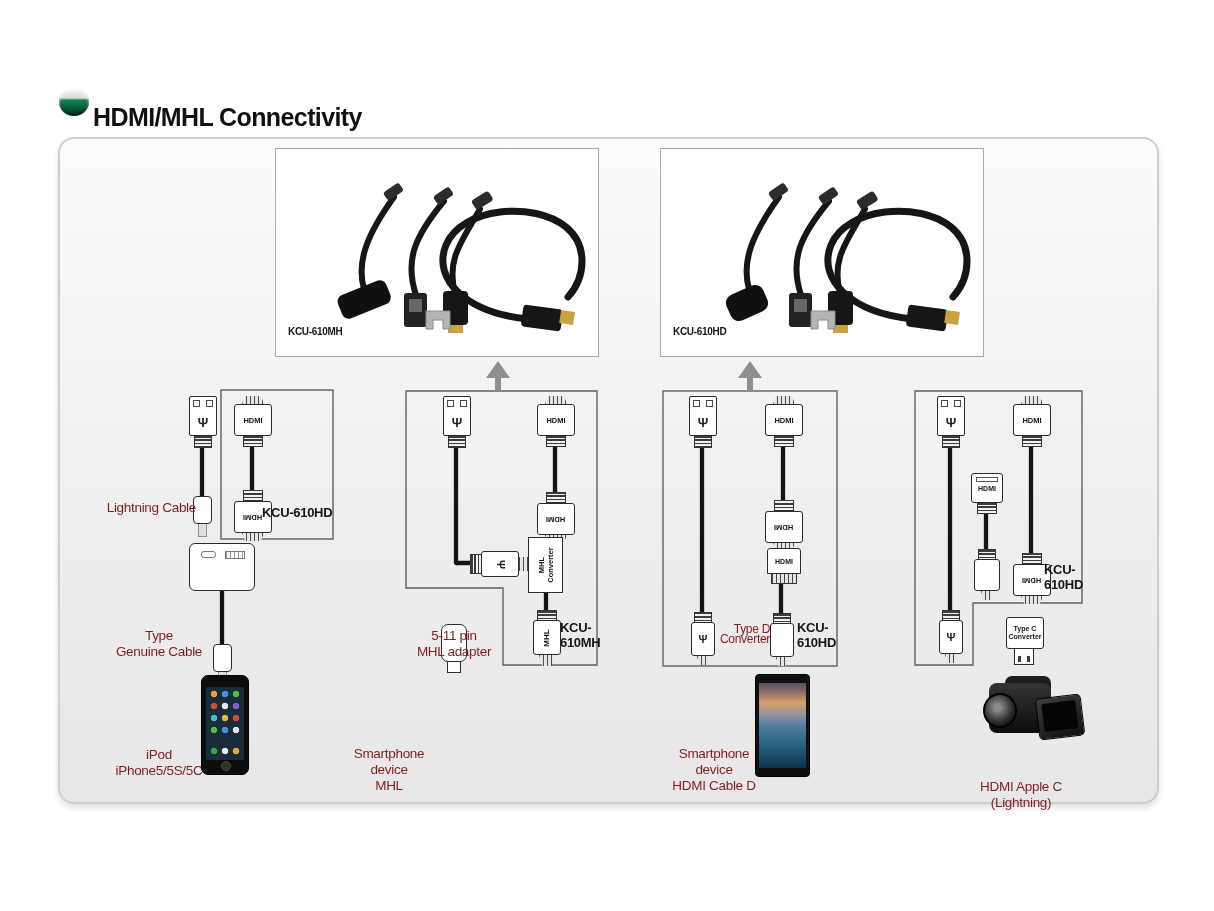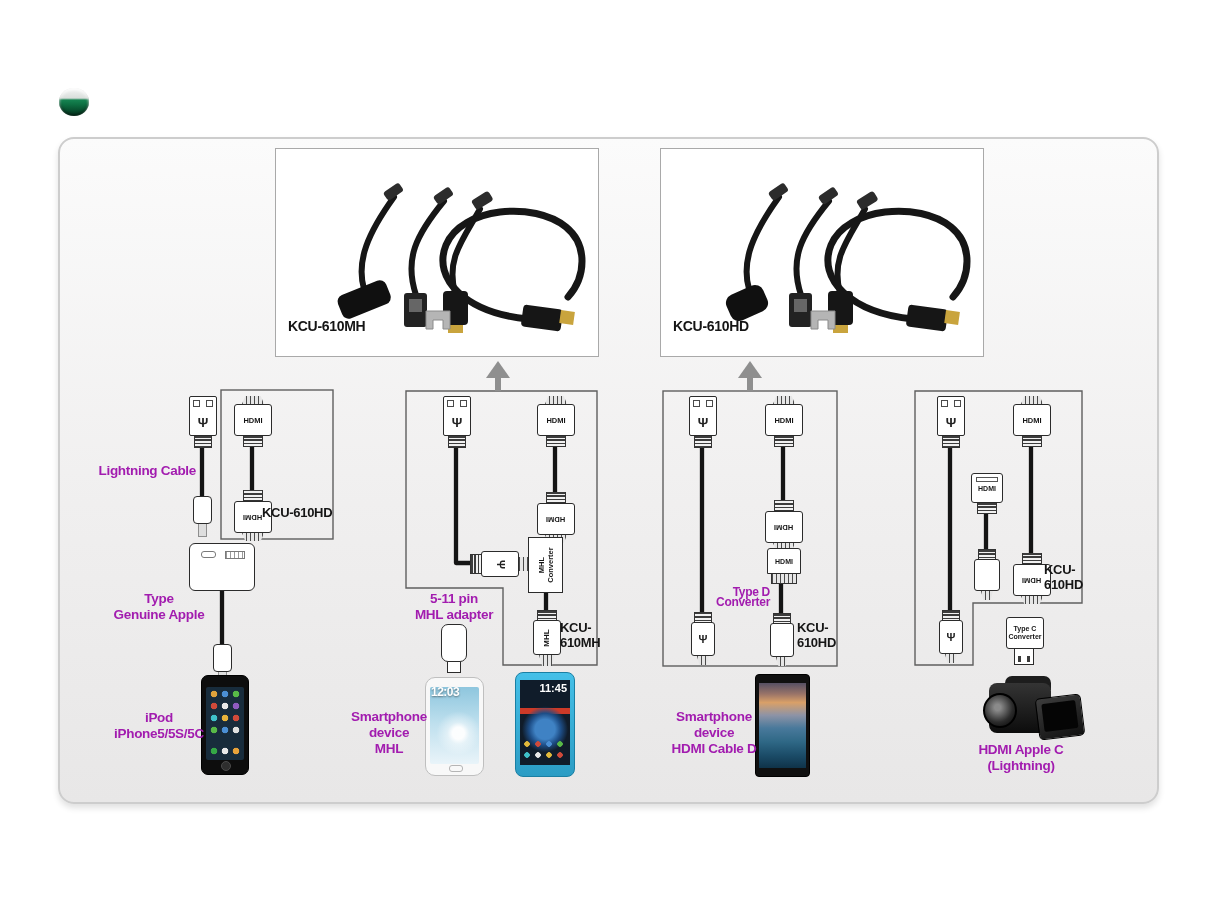--- a/index.html
+++ b/index.html
@@ -15,26 +15,26 @@
 
   
   .panel{position:absolute;left:58px;top:137px;width:1097px;height:663px;border-radius:16px;
     border:2px solid #cdcdcd;background:linear-gradient(180deg,#fbfbfb 0%,#f0efef 55%,#e8e7e7 100%);
     box-shadow:0 4px 6px rgba(0,0,0,.12);}
 
   .overlay{position:absolute;left:0;top:0;width:1214px;height:911px;pointer-events:none;z-index:2;}
 
   
   .pbox{position:absolute;width:322px;height:207px;background:#fff;border:1px solid #a9a9a9;z-index:3;}
-  .pbox-label{position:absolute;left:12px;top:169px;font-size:14px;font-weight:bold;letter-spacing:-0.3px;}
+  .pbox-label{position:absolute;left:12px;top:177px;font-size:10px;font-weight:bold;letter-spacing:-0.3px;}
   .pbox svg{position:absolute;left:0;top:0;}
 
   
-  .lbl{position:absolute;z-index:5;font-weight:bold;font-size:13.5px;line-height:16px;
-       letter-spacing:-0.3px;color:#a21caf;}
+  .lbl{position:absolute;z-index:5;font-weight:normal;font-size:13.5px;line-height:16px;
+       letter-spacing:-0.3px;color:#7f1d1d;margin-top:37px;}
   .lbl span{display:block;}
   .ctr{text-align:center;} .rgt{text-align:right;}
   .kit{position:absolute;z-index:5;font-weight:bold;font-size:13px;line-height:14.5px;letter-spacing:-0.3px;}
   .kit span{display:block;}
 
   
   .conn{position:absolute;z-index:4;display:flex;flex-direction:column;align-items:center;}
   .ridge{background:repeating-linear-gradient(180deg,#3c3c3c 0 1.5px,#f1f1f1 1.5px 3.4px);
          border:1px solid #333;}
   .ridge-h{background:repeating-linear-gradient(90deg,#3c3c3c 0 1.5px,#f1f1f1 1.5px 3.4px);
@@ -173,20 +173,21 @@
   .hc-screen{position:absolute;right:0;top:20px;width:44px;height:40px;border-radius:5px;border:1px solid #000;
     background:linear-gradient(160deg,#3d3d3d,#101010);transform:rotate(-7deg);}
   .hc-screen::after{content:"";position:absolute;left:5px;top:5px;right:5px;bottom:7px;background:#050505;border-radius:2px;}
 </style>
 </head>
 <body>
 
 <div class="page">
 
   <span class="sphere"></span>
+  <h1 class="title">HDMI/MHL Connectivity</h1>
 
   <div class="panel"></div>
 
   <svg class="overlay" viewBox="0 0 1214 911">
     <g fill="none" stroke="#5f5f5f" stroke-width="1.4">
       <rect x="221" y="390" width="112" height="149"></rect>
       <path d="M406,391 H597 V665 H503 V588 H406 Z"></path>
       <rect x="663" y="391" width="174" height="275"></rect>
       <path d="M915,391 H1082 V603 H973 V665 H915 Z"></path>
     </g>
@@ -290,21 +291,21 @@
       </div>
     <div class="tip-dn hatch"></div>
   </div>
   <div class="kit" style="left:262px;top:506px;">
     <span>KCU-610HD</span>
   </div>
 
   <div class="apple-adapter" style="left:189px;top:543px;"></div>
   <div class="lbl ctr" style="left:109px;top:591px;width:100px;">
     <span>Type</span>
-    <span>Genuine Apple</span>
+    <span>Genuine Cable</span>
   </div>
   <div class="conn" style="left:213px;top:644px;">
     <div class="lc-body"></div>
     <div class="lc-tip"></div>
   </div>
 
   <div class="iphone" style="left:201px;top:675px;">
     <div class="screen"></div>
   </div>
   <div class="lbl ctr" style="left:104px;top:710px;width:110px;">
@@ -364,29 +365,20 @@
 
   <div class="lbl ctr" style="left:404px;top:591px;width:100px;">
     <span>5-11 pin</span>
     <span>MHL adapter</span>
   </div>
   <div class="conn" style="left:441px;top:624px;">
     <div class="a511-body"></div>
     <div class="a511-tip"></div>
   </div>
 
-  <div class="galaxy" style="left:425px;top:677px;">
-    <div class="screen"></div>
-    <div class="clock">12:03</div>
-  </div>
-  <div class="bluephone" style="left:515px;top:672px;">
-    <div class="screen"></div>
-    <div class="clock">11:45</div>
-    <div class="apps"></div>
-  </div>
   <div class="lbl ctr" style="left:344px;top:709px;width:90px;">
     <span>Smartphone</span>
     <span>device</span>
     <span>MHL</span>
   </div>
 
   <div class="conn" style="left:689px;top:396px;">
     <div class="usb-head">
         <span class="usb-icon"></span>
       </div>

